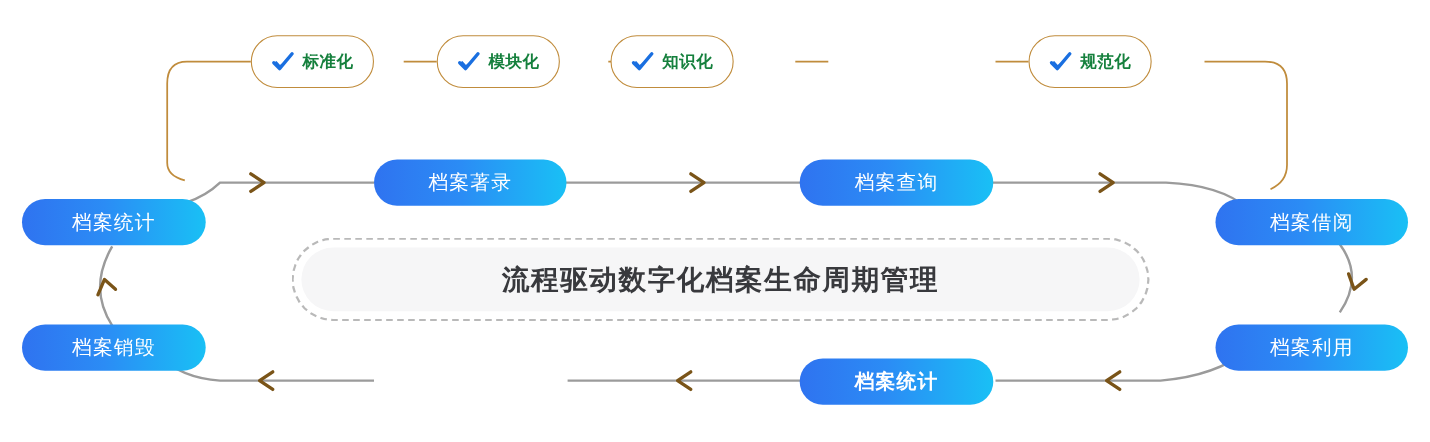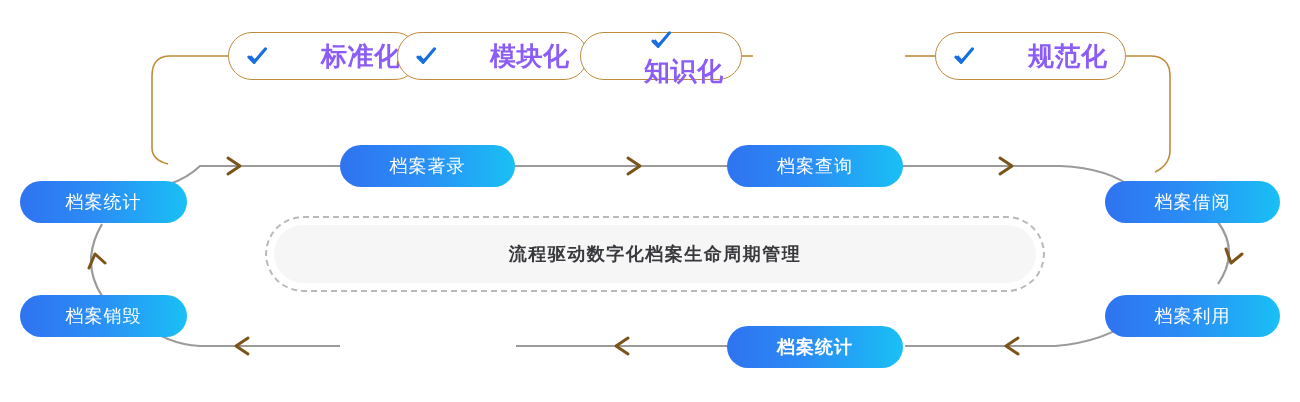--- a/index.html
+++ b/index.html
@@ -41,26 +41,25 @@
     z-index: 5;
     white-space: nowrap;
   }
   .feature-pill .check {
     display: block;
     width: 22px;
     height: 22px;
     flex: 0 0 auto;
   }
   .feature-pill .flabel {
-    font-size: 26px;
+    font-size: 15px;
     font-weight: bold;
-    color: #8b5cf6;
+    color: #15803d;
     letter-spacing: 0.5px;
     line-height: 1;
-    margin-left: 46px;
   }
 
   
   .stage-pill {
     position: absolute;
     height: 42px;
     box-sizing: border-box;
     border-radius: 21px;
     display: flex;
     align-items: center;
@@ -92,21 +91,21 @@
     width: 100%;
     height: 100%;
     box-sizing: border-box;
     background: #f6f6f7;
     border-radius: 32px;
     display: flex;
     align-items: center;
     justify-content: center;
   }
   #center-banner-text {
-    font-size: 18px;
+    font-size: 25px;
     font-weight: bold;
     color: #38393d;
     letter-spacing: 1.5px;
     white-space: nowrap;
   }
 </style>
 </head>
 <body>
 
 <div id="stage">
@@ -156,21 +155,21 @@
   </div>
 
   <div class="feature-pill" style="left:397px; top:32px;">
     <svg class="check" viewBox="0 0 24 24">
       <path d="M3 13.5 L9 19.5 L21.5 4.5 L18.5 8.5 L9.4 15.3 L5.8 11.3 Z" fill="#1a6fe0"></path>
       <path d="M3.2 13.2 L8.9 18.9 L21.3 4.2" fill="none" stroke="#1a6fe0" stroke-width="3.4" stroke-linecap="round" stroke-linejoin="round"></path>
     </svg>
     <span class="flabel">模块化</span>
   </div>
 
-  <div class="feature-pill" style="left:580px; top:32px;flex-direction:column;">
+  <div class="feature-pill" style="left:555px; top:32px;">
     <svg class="check" viewBox="0 0 24 24">
       <path d="M3 13.5 L9 19.5 L21.5 4.5 L18.5 8.5 L9.4 15.3 L5.8 11.3 Z" fill="#1a6fe0"></path>
       <path d="M3.2 13.2 L8.9 18.9 L21.3 4.2" fill="none" stroke="#1a6fe0" stroke-width="3.4" stroke-linecap="round" stroke-linejoin="round"></path>
     </svg>
     <span class="flabel">知识化</span>
   </div>
 
 
   <div class="feature-pill" style="left:935px; top:32px;">
     <svg class="check" viewBox="0 0 24 24">

